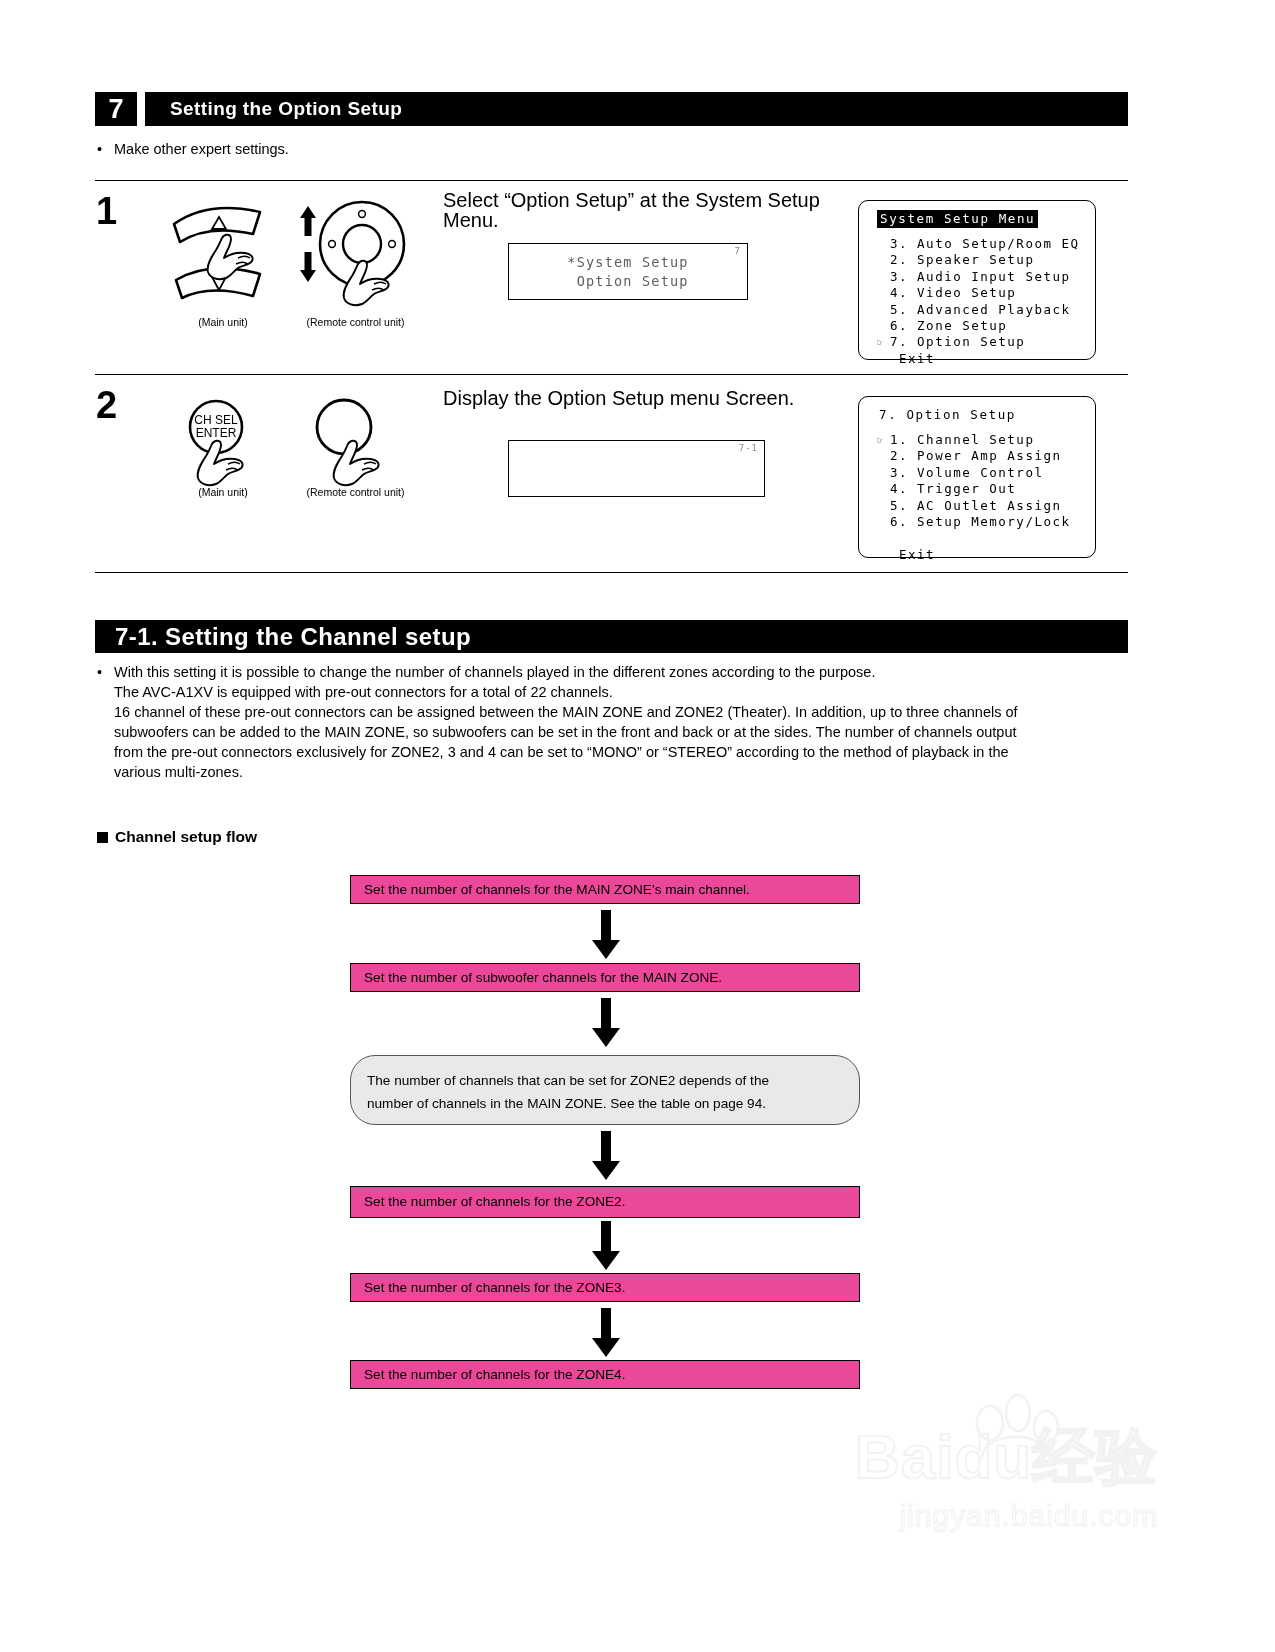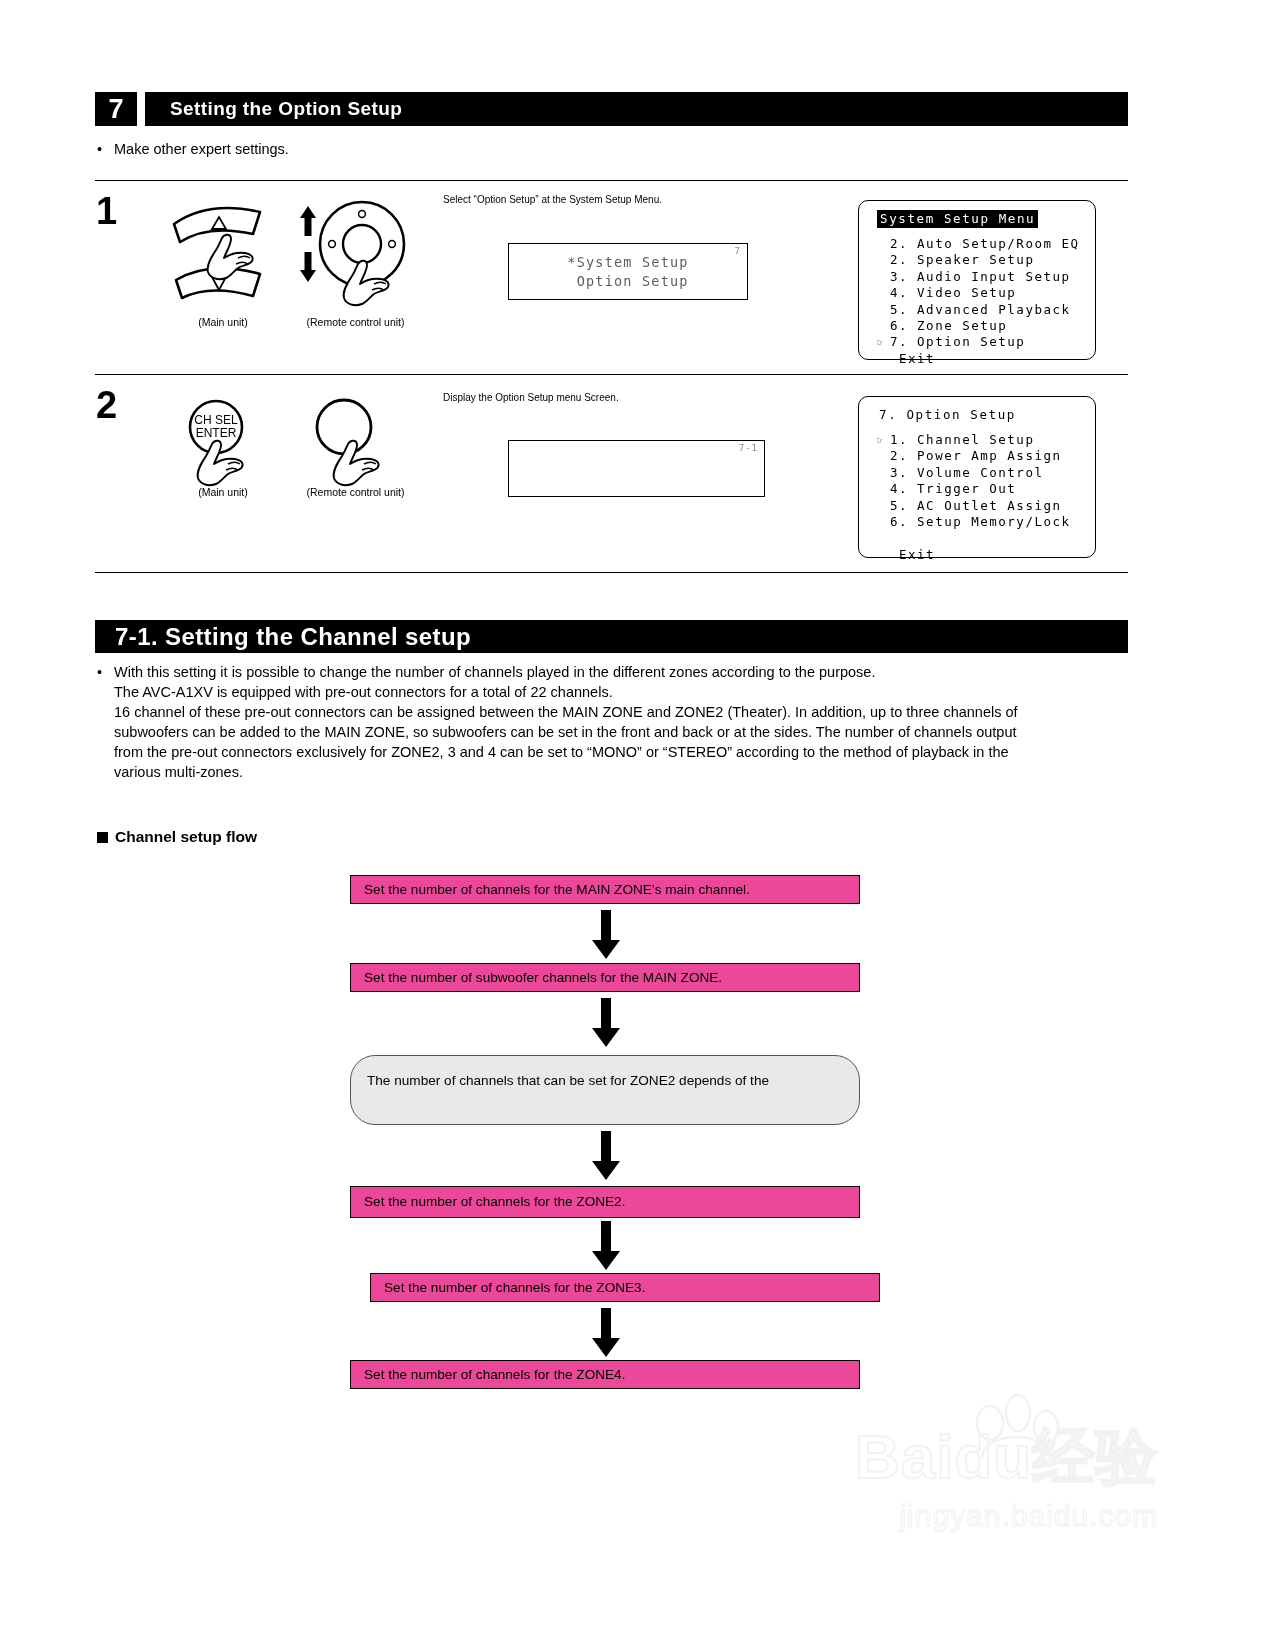--- a/index.html
+++ b/index.html
@@ -33,21 +33,21 @@
   .bullet-line .bt { display:block; padding-left:17px; }
 
   
   .hr { position:absolute; background:#000; height:1px; left:95px; width:1033px; }
 
   
   .step-num {
     position:absolute; font-size:38px; font-weight:bold; line-height:1;
     font-family:"Liberation Sans", sans-serif;
   }
-  .step-text { position:absolute; font-size:10px; line-height:20px; }
+  .step-text { position:absolute; font-size:20px; line-height:20px; }
   .cap { position:absolute; font-size:10.5px; text-align:center; }
 
   
   .art { position:absolute; }
 
   
   .lcd {
     position:absolute; border:1.6px solid #000; background:#fff;
   }
   .lcd-corner {
@@ -176,21 +176,21 @@
     <div class="lcd-line">*System Setup</div>
     <div class="lcd-line"> Option Setup</div>
   </div>
 </div>
 
 <div class="osd" style="left:858px; top:200px; width:238px; height:160px;">
   <div style="position:absolute; left:18px; top:8px;">
     <span class="osd-title-inv">System Setup Menu</span>
   </div>
   <div style="position:absolute; left:31px; top:35px;">
-    <div class="osd-item"><span class="osd-cursor"></span><span>2. Auto Setup/Room EQ</span></div>
+    <div class="osd-item"><span class="osd-cursor"></span><span>3. Auto Setup/Room EQ</span></div>
     <div class="osd-item"><span class="osd-cursor"></span><span>2. Speaker Setup</span></div>
     <div class="osd-item"><span class="osd-cursor"></span><span>3. Audio Input Setup</span></div>
     <div class="osd-item"><span class="osd-cursor"></span><span>4. Video Setup</span></div>
     <div class="osd-item"><span class="osd-cursor"></span><span>5. Advanced Playback</span></div>
     <div class="osd-item"><span class="osd-cursor"></span><span>6. Zone Setup</span></div>
     <div class="osd-item"><span class="osd-cursor">☞</span><span>7. Option Setup</span></div>
     <div class="osd-item"><span class="osd-cursor"></span><span> Exit</span></div>
   </div>
 </div>
 
@@ -265,33 +265,34 @@
 
 <div class="fbox" style="left:350px; top:963px; width:510px; height:29px;">
   <span>Set the number of subwoofer channels for the MAIN ZONE.</span>
 </div>
 <svg class="farrow" style="left:590px; top:998px;" width="32" height="50" viewBox="0 0 32 50">
   <path d="M11,0 L21,0 L21,30 L30,30 L16,49 L2,30 L11,30 Z" fill="#000"></path>
 </svg>
 
 <div class="fbox-round" style="left:350px; top:1055px; width:510px; height:70px;">
   <div>The number of channels that can be set for ZONE2 depends of the</div>
+  <div>number of channels in the MAIN ZONE. See the table on page 94.</div>
 </div>
 <svg class="farrow" style="left:590px; top:1131px;" width="32" height="50" viewBox="0 0 32 50">
   <path d="M11,0 L21,0 L21,30 L30,30 L16,49 L2,30 L11,30 Z" fill="#000"></path>
 </svg>
 
 <div class="fbox" style="left:350px; top:1186px; width:510px; height:32px;">
   <span>Set the number of channels for the ZONE2.</span>
 </div>
 <svg class="farrow" style="left:590px; top:1221px;" width="32" height="50" viewBox="0 0 32 50">
   <path d="M11,0 L21,0 L21,30 L30,30 L16,49 L2,30 L11,30 Z" fill="#000"></path>
 </svg>
 
-<div class="fbox" style="left:350px; top:1273px; width:510px; height:29px;margin-left:20px;">
+<div class="fbox" style="left:350px; top:1273px; width:510px; height:29px;">
   <span>Set the number of channels for the ZONE3.</span>
 </div>
 <svg class="farrow" style="left:590px; top:1308px;" width="32" height="50" viewBox="0 0 32 50">
   <path d="M11,0 L21,0 L21,30 L30,30 L16,49 L2,30 L11,30 Z" fill="#000"></path>
 </svg>
 
 <div class="fbox" style="left:350px; top:1360px; width:510px; height:29px;">
   <span>Set the number of channels for the ZONE4.</span>
 </div>
 

